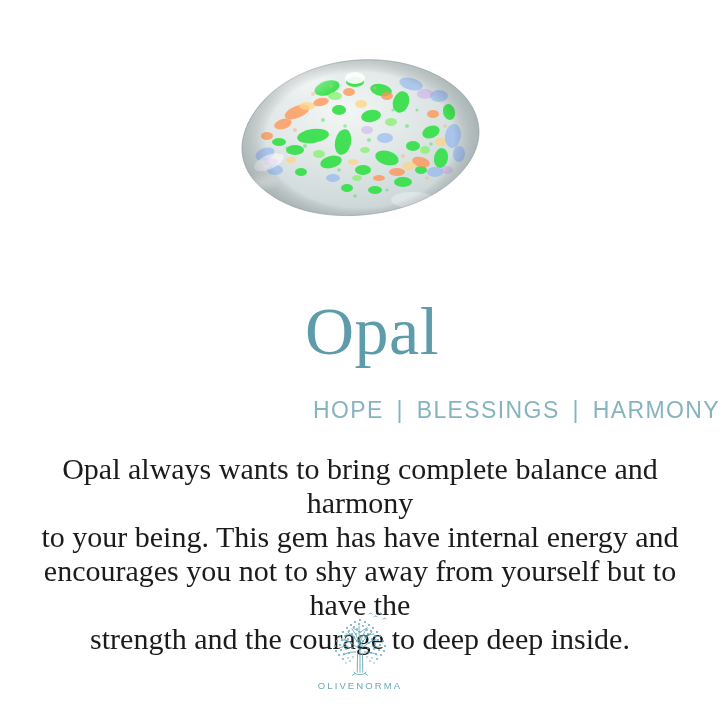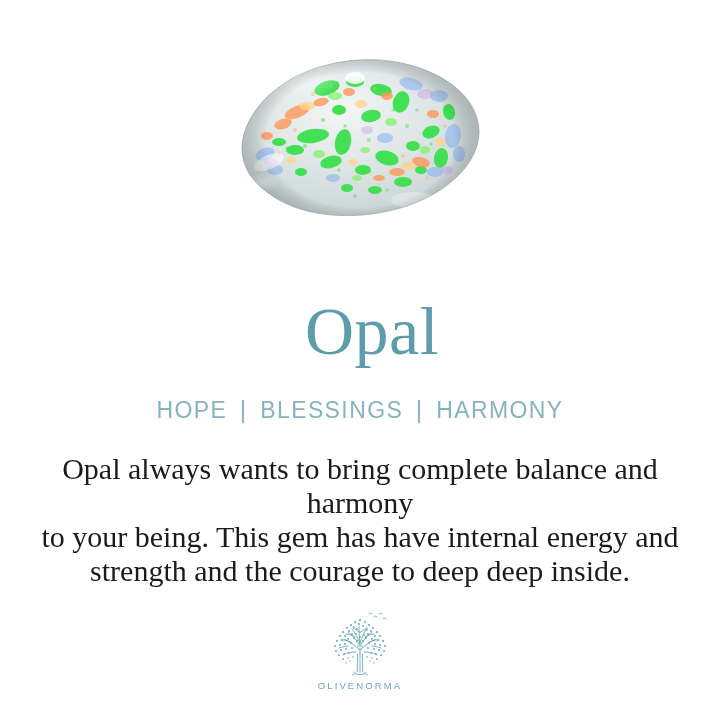--- a/index.html
+++ b/index.html
@@ -56,21 +56,21 @@
     color: #5e9cac;
     letter-spacing: 0.5px;
   }
 
   
   .subtitle {
     position: absolute;
     top: 396px;
     left: 0;
     width: 720px;
-    text-align: center;
+    text-align: right;
     font-family: "Liberation Sans", sans-serif;
     font-size: 23px;
     line-height: 28px;
     font-weight: 300;
     color: #86b3c0;
     letter-spacing: 1.4px;
     white-space: nowrap;
   }
   .subtitle .sep {
     color: #86b3c0;
@@ -278,20 +278,21 @@
     <span>HOPE</span>
     <span class="sep">|</span>
     <span>BLESSINGS</span>
     <span class="sep">|</span>
     <span>HARMONY</span>
   </div>
 
   <div class="body-copy">
     <div>Opal always wants to bring complete balance and harmony</div>
     <div>to your being. This gem has have internal energy and</div>
+    <div>encourages you not to shy away from yourself but to have the</div>
     <div>strength and the courage to deep deep inside.</div>
   </div>
 
   <div class="logo-block">
     <svg class="tree-svg" width="72" height="68" viewBox="0 0 72 68">
       <g stroke="#5fa3b6" stroke-width="0.85" fill="none" stroke-linecap="round">
 
         <path d="M36,62 L36,38"></path>
         <path d="M33.2,62 L33.6,44"></path>
         <path d="M38.8,62 L38.4,44"></path>

